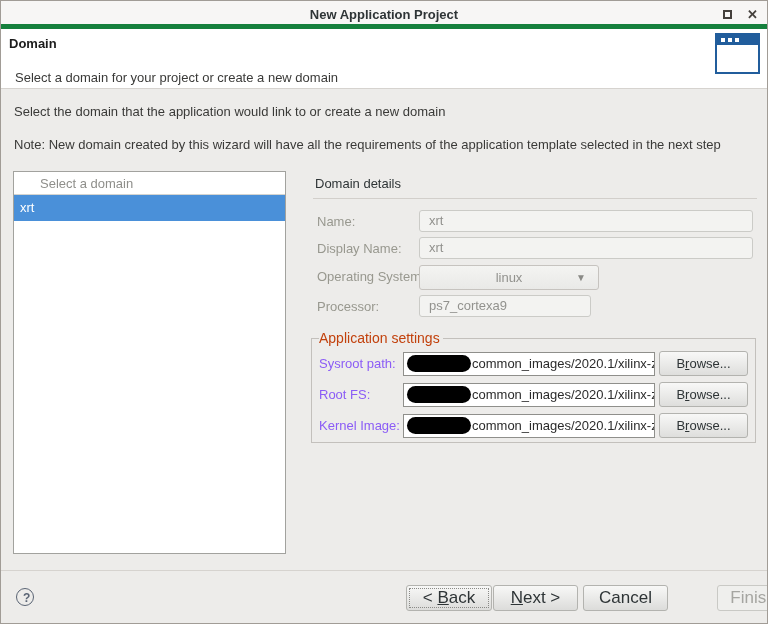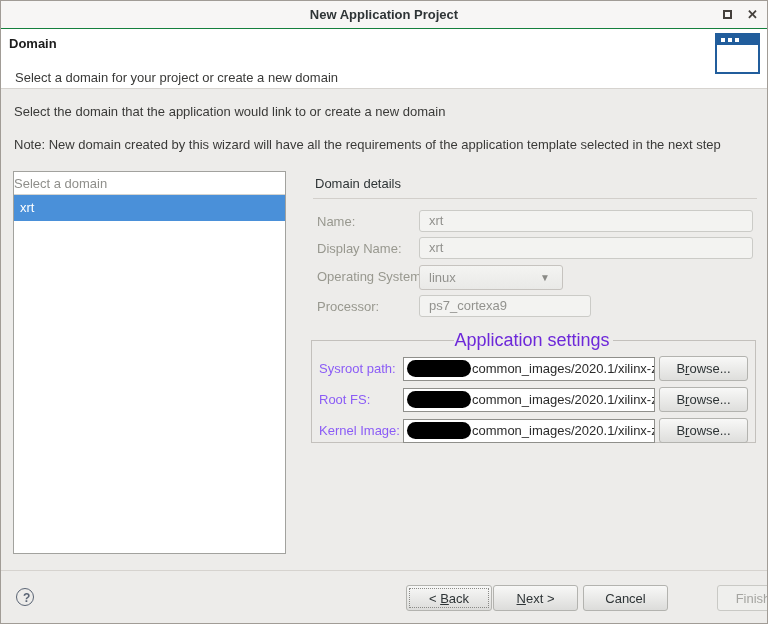--- a/index.html
+++ b/index.html
@@ -6,76 +6,76 @@
   html,body { margin:0; padding:0; background:#d4d0cb; }
   .window {
     position:relative; width:768px; height:624px;
     background:#edecea;
     font-family:"Liberation Sans", sans-serif;
     font-size:13px; color:#3a3a38;
     border:1px solid #a19c96;
     overflow:hidden;
   }
   
-  .titlebar { position:absolute; top:0; left:0; right:0; height:28px; background:#f7f6f5; border-bottom:1px solid #15803d; }
+  .titlebar { position:absolute; top:0; left:0; right:0; height:28px; background:#f7f6f5; border-bottom:5px solid #15803d; }
   .titlebar-title { position:absolute; left:0; width:100%; text-align:center; line-height:27px; font-weight:bold; color:#2e3436; }
   .titlebar-controls { position:absolute; right:9px; top:0; height:27px; display:flex; align-items:center; gap:15px; }
   .maximize-box { width:9px; height:9px; border:2px solid #44403c; cursor:pointer; }
   .close-glyph { font-size:13px; font-weight:bold; color:#44403c; line-height:1; cursor:pointer; }
   
   .header { position:absolute; top:28px; left:0; right:0; height:60px; background:#ffffff; border-bottom:1px solid #d6d3cf; }
   .header-title { position:absolute; left:8px; top:7px; font-weight:bold; color:#1c1c1c; }
   .header-subtitle { position:absolute; left:14px; top:29px; color:#3a3a38;margin-top:12px; }
   .wizard-icon { position:absolute; right:7px; top:4px; width:45px; height:41px; background:#ffffff; border:2px solid #215d9c; }
   .wizard-icon-bar { height:10px; background:#215d9c; display:flex; align-items:center; gap:3px; padding-left:4px; }
   .wizard-icon-dot { width:4px; height:4px; background:#ffffff; }
   
   .instruction-1 { position:absolute; left:13px; top:103px; }
   .instruction-2 { position:absolute; left:13px; top:136px; }
   
   .domain-list { position:absolute; left:12px; top:170px; width:273px; height:383px; background:#ffffff; border:1px solid #a2a29e; }
-  .list-header { height:23px; line-height:23px; padding-left:0; color:#8f8f8b; border-bottom:1px solid #d4d4d0; cursor:pointer; }
+  .list-header { height:23px; line-height:23px; padding-left:26px; color:#8f8f8b; border-bottom:1px solid #d4d4d0; cursor:pointer; }
   .list-item { height:26px; line-height:26px; padding-left:6px; cursor:pointer; }
   .list-item.selected { background:#4a90d9; color:#ffffff; }
   
   .details-panel { position:absolute; left:312px; top:170px; width:444px; height:390px; }
   .details-title { position:absolute; left:2px; top:5px; color:#2e3436; }
   .details-sep { position:absolute; left:0; right:0; top:27px; border-top:1px solid #d2cfcb; }
   .field-row { position:absolute; left:0; right:0; height:24px; }
   .row-name { top:39px;text-decoration:underline; }  .row-display { top:66px; }  .row-os { top:94px; }  .row-proc { top:124px; }
   .field-label { position:absolute; left:4px; top:4px; color:#98988f; }
   .dis-input { position:absolute; left:106px; top:0; height:22px; line-height:20px;
                background:#f3f3f1; border:1px solid #cbcbc7; border-radius:3px;
                color:#92928e; padding:0 9px; white-space:nowrap; overflow:hidden; }
   .wide { width:334px; }
-  .combo { width:144px; height:25px; line-height:23px; background:linear-gradient(#f4f4f2,#e9e9e7); border:1px solid #c6c3bf; border-radius:3px; }
+  .combo { width:180px; height:25px; line-height:23px; background:linear-gradient(#f4f4f2,#e9e9e7); border:1px solid #c6c3bf; border-radius:3px;text-align:center; }
   .combo-arrow { position:absolute; right:12px; top:0; line-height:23px; color:#8a8a86; font-size:10px; }
   .proc { width:172px; }
   
   .app-settings { position:absolute; left:-2px; top:159px; width:445px; height:113px;
                   border:1px solid #c3c0bc; padding:5px 7px 0 7px; margin:0; }
-  .app-settings legend { padding:0 3px 0 0; margin-left:0; color:#6d28d9; font-size:18px;text-align:center; }
+  .app-settings legend { padding:0 3px 0 0; margin-left:0; color:#c2410c; font-size:14px; }
   .app-row { display:grid; grid-template-columns:80px 1fr 89px; gap:4px; align-items:center; height:25px; margin-bottom:6px; }
   .app-label { color:#8b5cf6; white-space:nowrap; }
   .path-input { height:24px; background:#ffffff; border:1px solid #8f8f8b;
                 display:flex; align-items:center; padding:0 3px;
                 overflow:hidden; white-space:nowrap; color:#2b2b2b; cursor:text; }
   .redaction { flex:0 0 64px; height:17px; background:#000000; border-radius:9px; margin-right:1px; }
   .browse-button { height:25px; width:89px; appearance:none;
                    background:linear-gradient(#f8f8f7,#dededc); border:1px solid #b3b3af; border-radius:3px;
                    font-family:"Liberation Sans", sans-serif; font-size:13px; color:#2e3436; cursor:pointer; }
   .mn { text-decoration:underline; }
   
   .footer-sep { position:absolute; left:0; right:0; top:569px; border-top:1px solid #d6d3cf; }
   .help-button { position:absolute; left:15px; top:587px; width:18px; height:18px; border-radius:50%;
                  border:1px solid #5a6474; color:#5a6474; text-align:center; line-height:16px;
                  font-weight:bold; font-size:12px; cursor:pointer; background:transparent; }
   .btn { position:absolute; top:584px; height:26px; appearance:none;
          background:linear-gradient(#f8f8f7,#dcdcda); border:1px solid #b3b3af; border-radius:3px;
-         font-family:"Liberation Sans", sans-serif; font-size:13px; color:#2e3436; text-align:center; cursor:pointer; }
+         font-family:"Liberation Sans", sans-serif; font-size:17px; color:#2e3436; text-align:center; cursor:pointer; }
   .btn-back   { left:405px; width:86px; outline:1px dotted #8a8a87; outline-offset:-4px; }
   .btn-next   { left:492px; width:85px; }
   .btn-cancel { left:582px; width:85px; }
   .btn-finish { left:672px; width:72px; background:#efefed; border-color:#c9c9c5; color:#a5a5a1; cursor:default;margin-left:44px; }
 </style>
 </head>
 <body>
 
 <div class="window">
 

